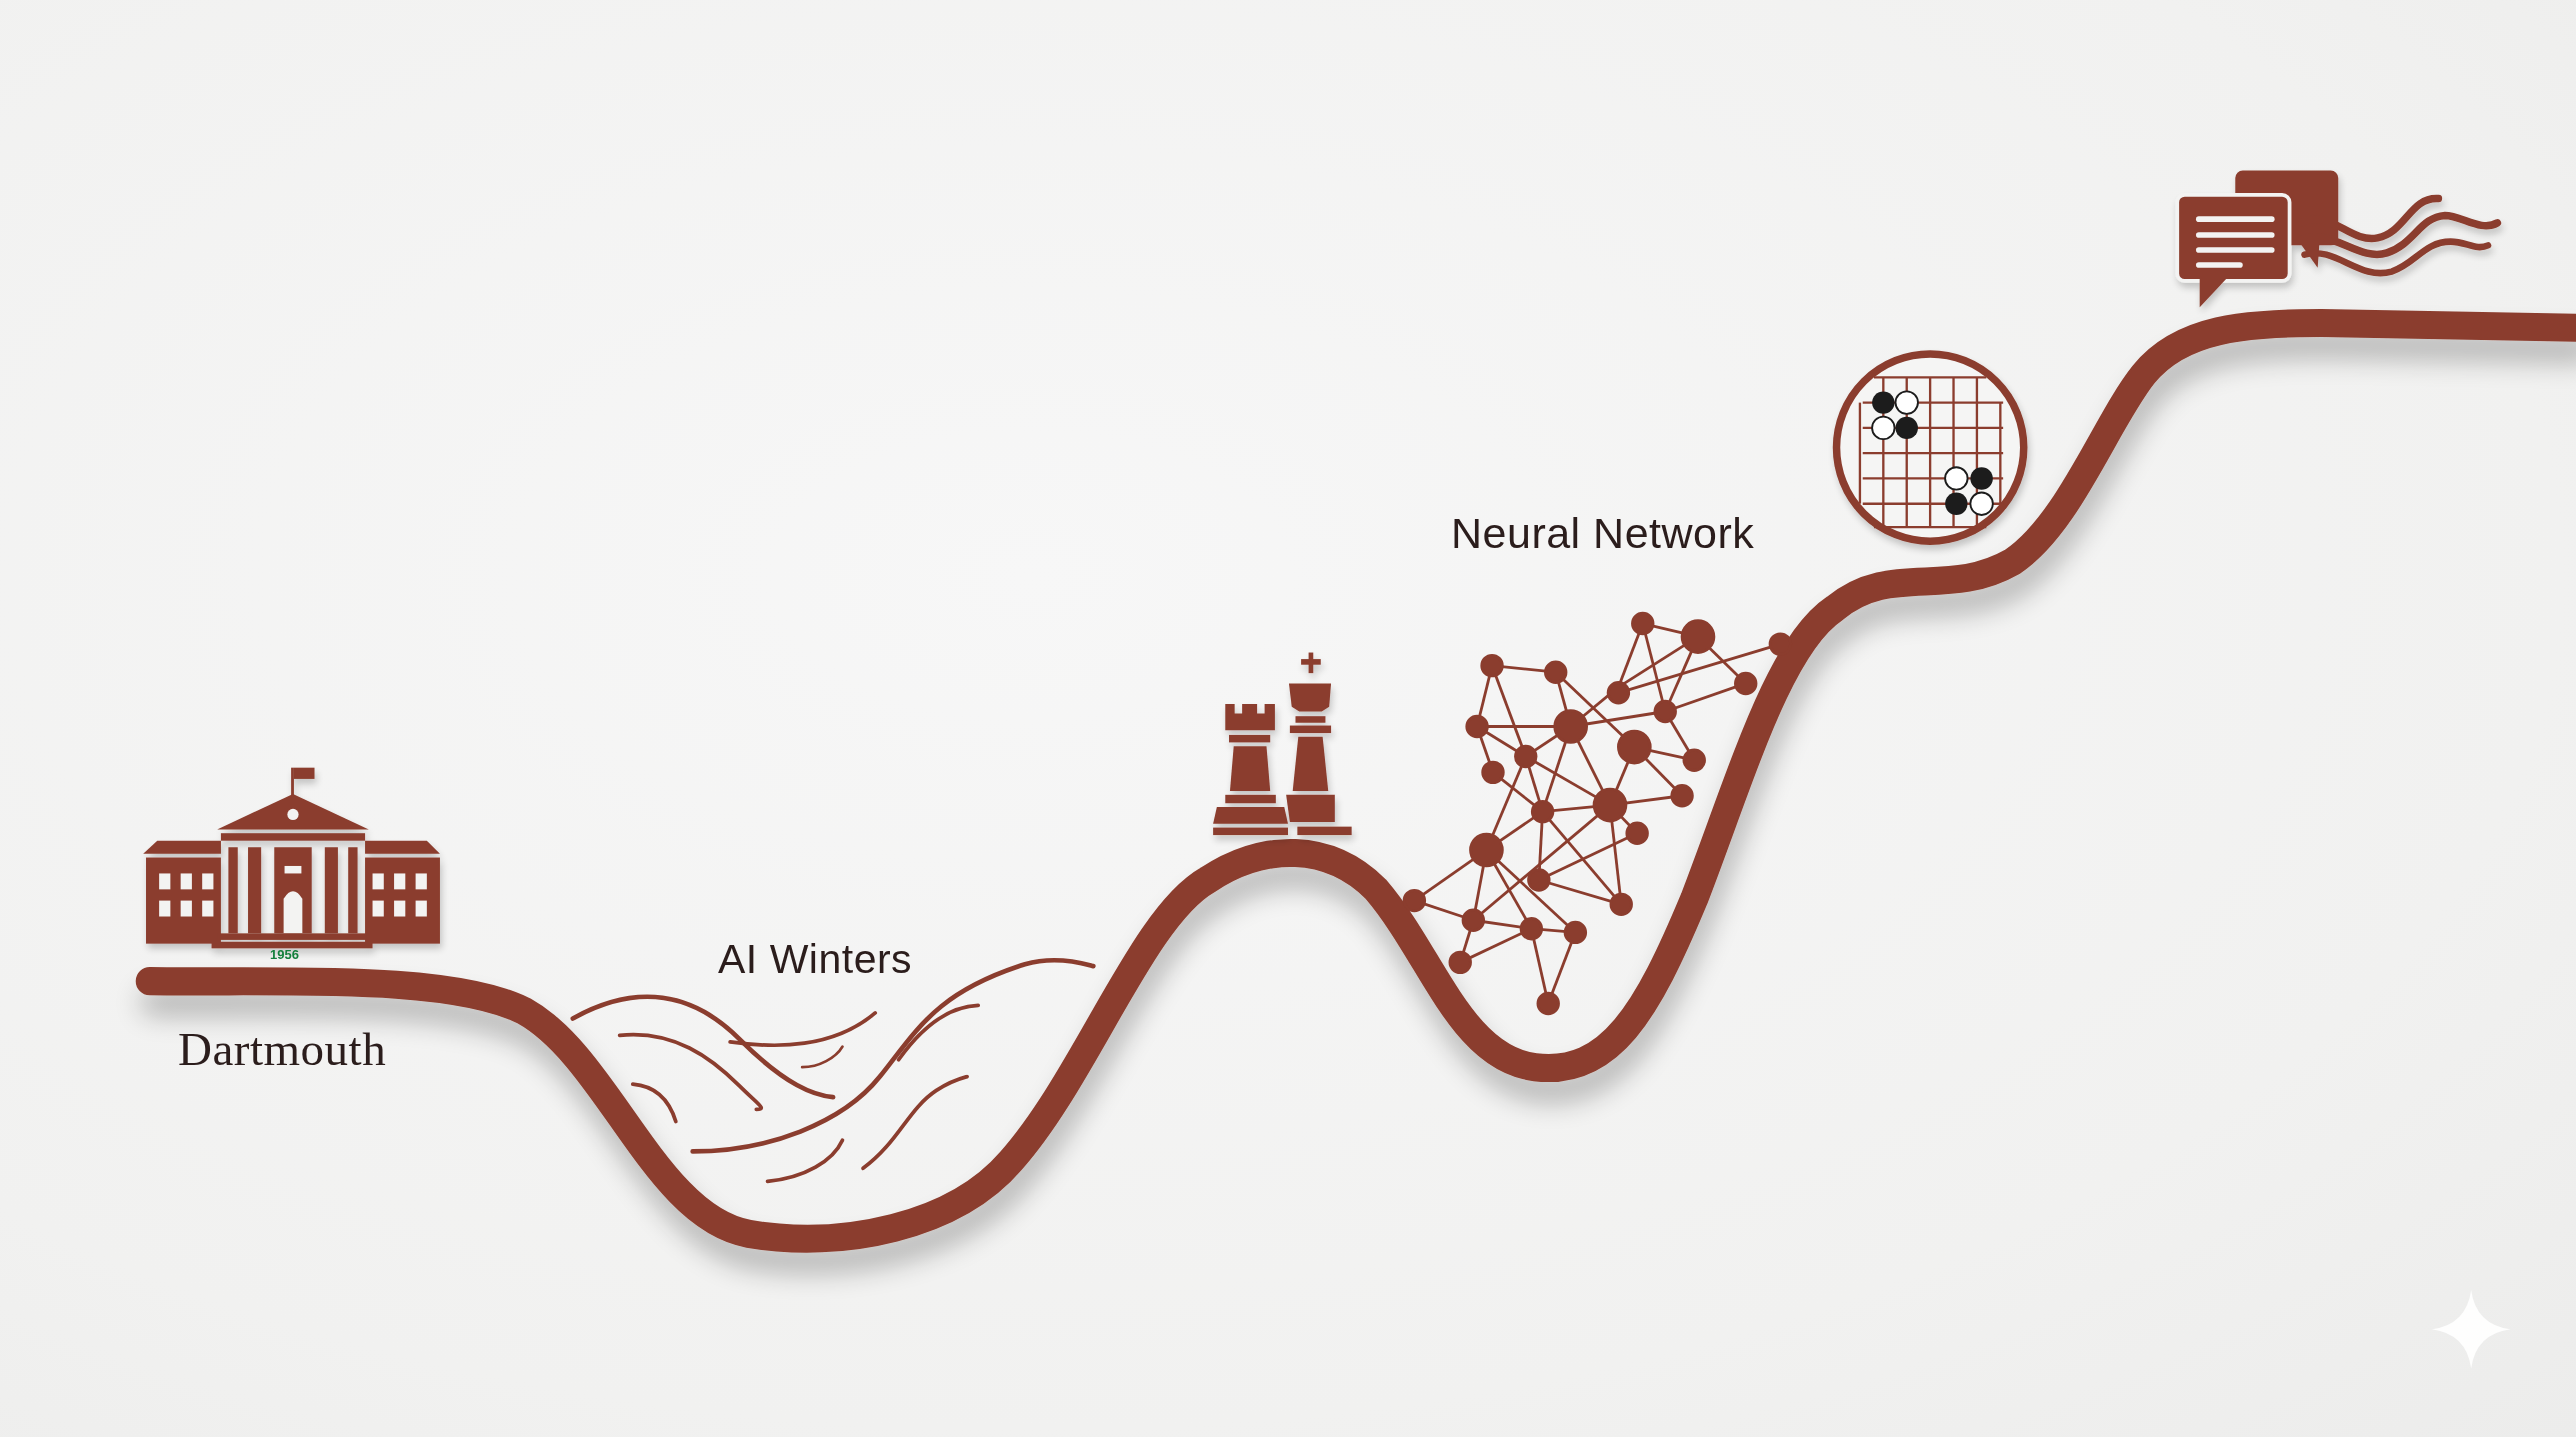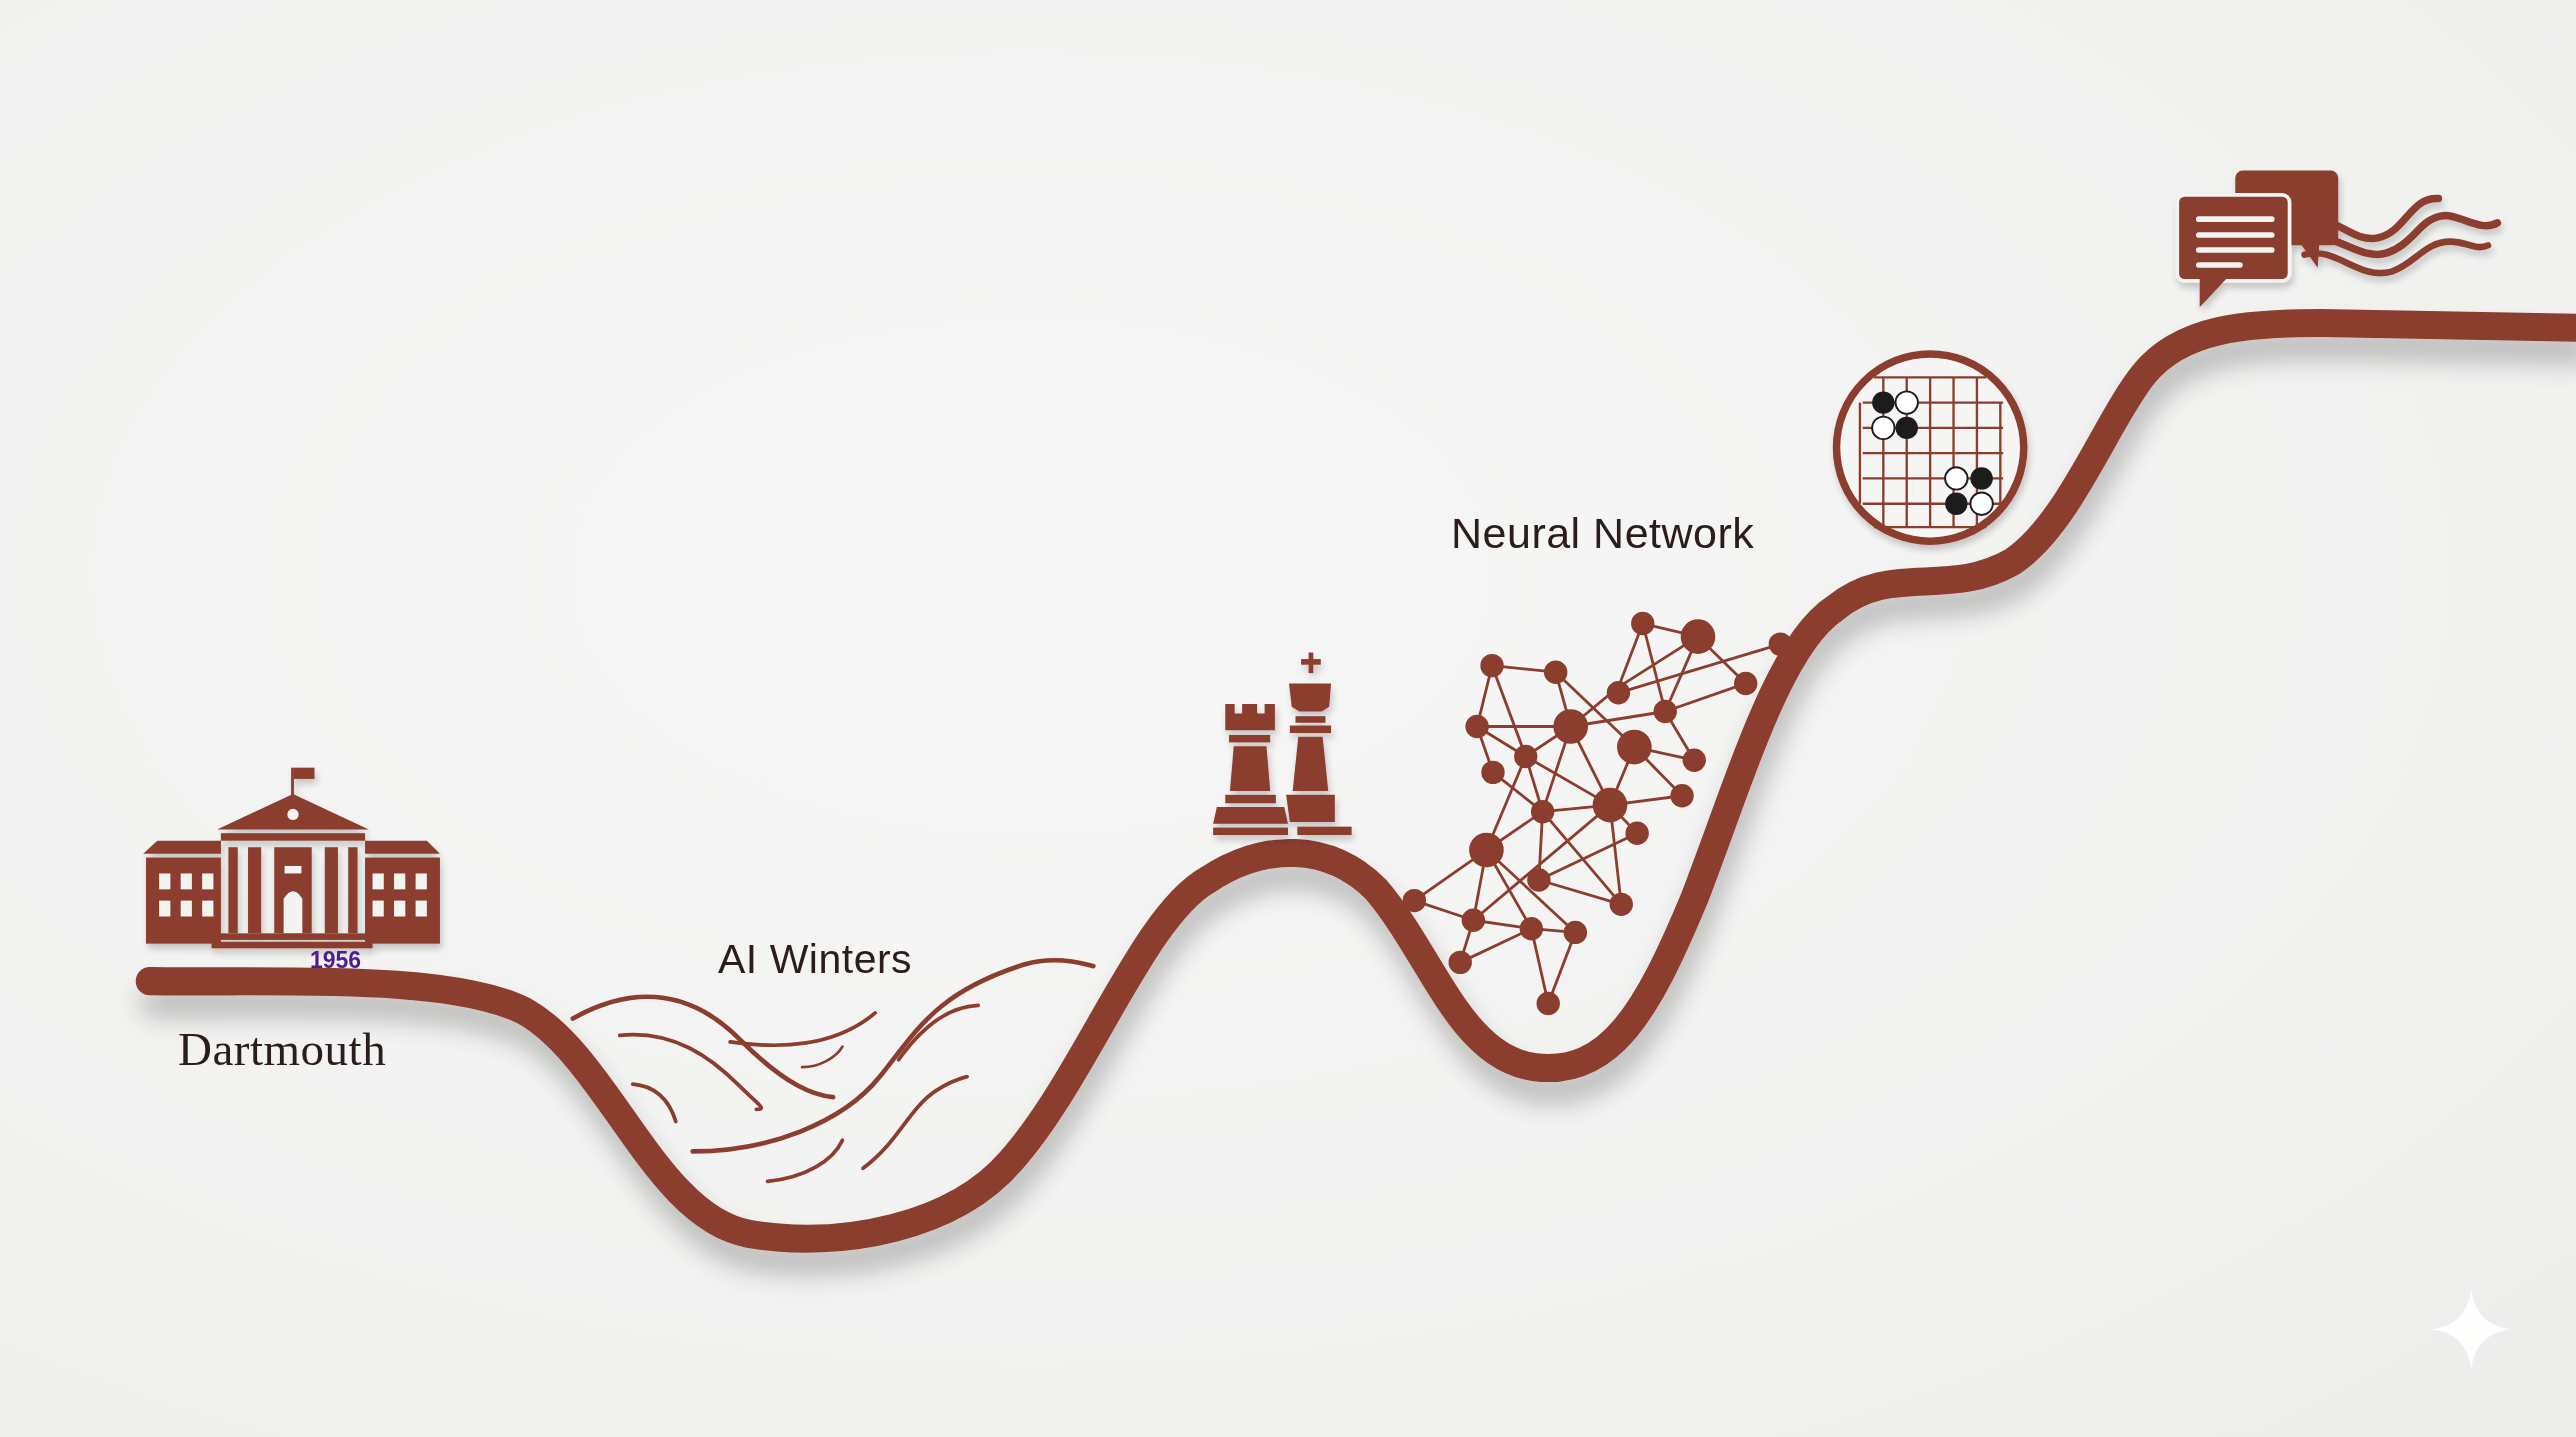--- a/index.html
+++ b/index.html
@@ -8,23 +8,22 @@
     background: radial-gradient(ellipse at 40% 40%, #f7f7f7 0%, #f1f1f0 70%, #ececeb 100%);
     font-family: "Liberation Sans", sans-serif;
     position: relative;
   }
   .stage { position: absolute; left: 0; top: 0; width: 2576px; height: 1438px; }
   .label {
     position: absolute; color: #2b1d1c; font-family: "Liberation Sans", sans-serif;
     font-size: 43px; letter-spacing: 0.5px; white-space: nowrap;
   }
   .year {
-    position: absolute; color: #4c1d95; font-weight: bold; font-size: 23px;
+    position: absolute; color: #15803d; font-weight: bold; font-size: 13px;
     font-family: "Liberation Sans", sans-serif;
-    margin-left: 40px;
   }
   svg { position: absolute; left: 0; top: 0; }
 </style>
 </head>
 <body>
 
 <div class="stage">
 
   <svg width="2576" height="1438" viewBox="0 0 2752 1536">
     <defs>

